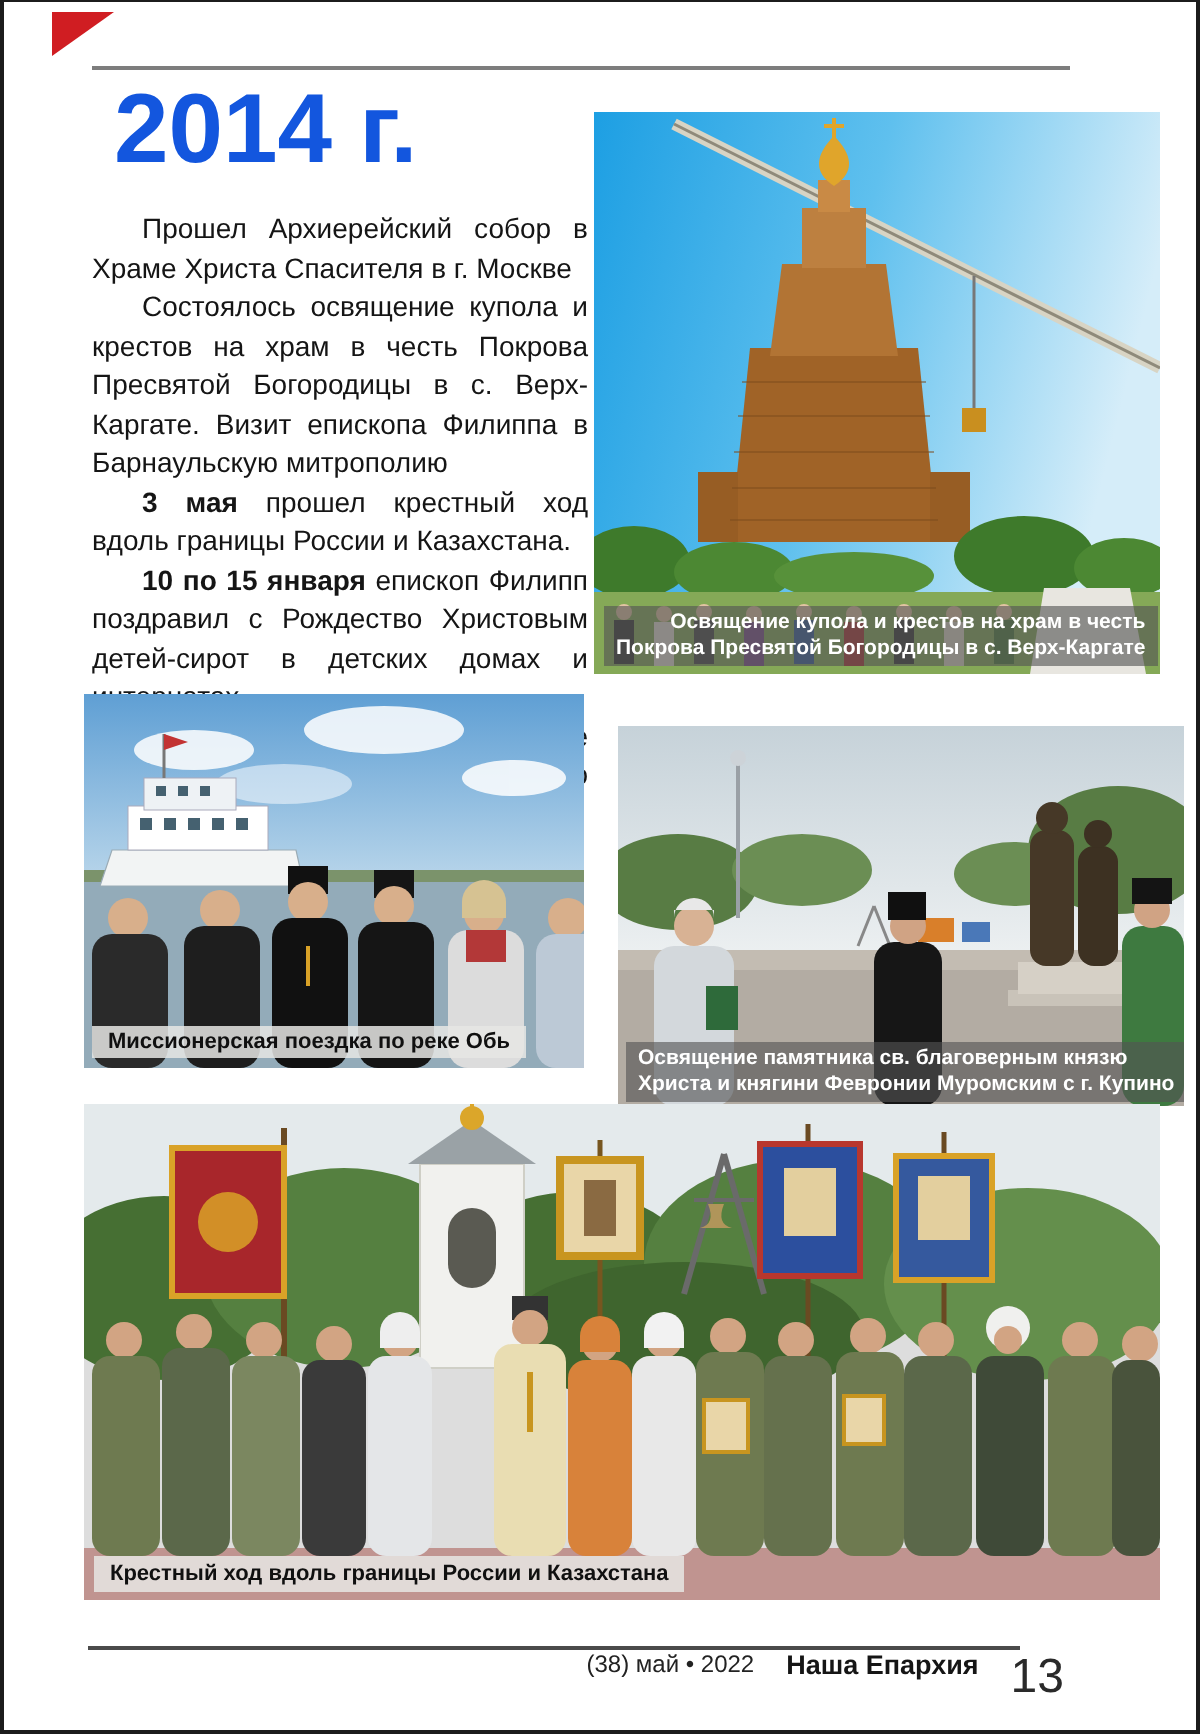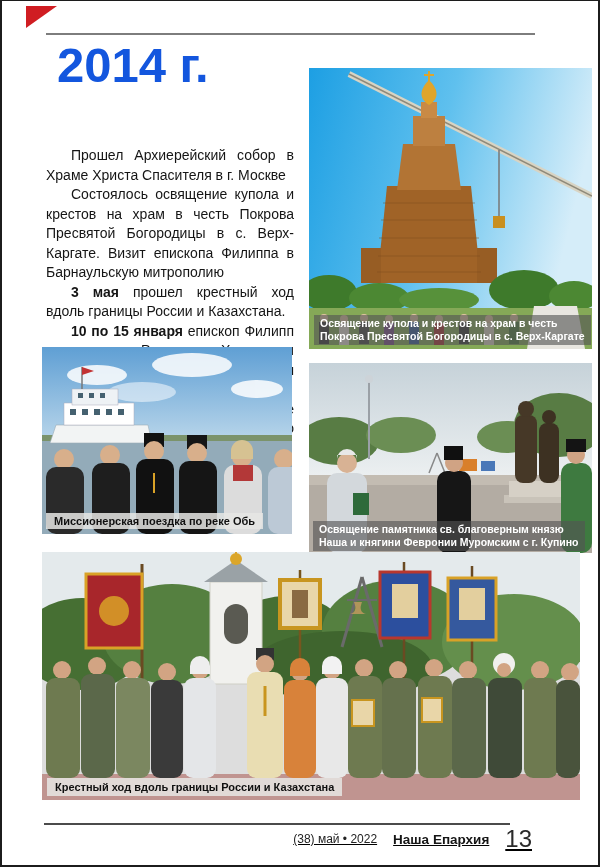--- a/index.html
+++ b/index.html
@@ -8,39 +8,39 @@
     border-left:2px solid #1c1c1c;border-right:2px solid #1c1c1c;
     border-bottom:2px solid #1c1c1c;border-top:1px solid #1c1c1c;
     overflow:hidden;font-family:"Liberation Sans",sans-serif;
   }
   .corner-tri{position:absolute;left:24px;top:5px;width:31px;height:22px;
     background:var(--corner-red,#d01d22);clip-path:polygon(0 0,100% 0,0 100%);}
   .top-rule{position:absolute;left:44px;top:32px;width:489px;height:2px;background:#7d7d7d;}
   .year-title{position:absolute;left:55px;top:36px;margin:0;font-size:49px;font-weight:700;
     color:var(--title-blue,#1356de);letter-spacing:0;}
   .article{position:absolute;left:44px;top:104px;width:248px;font-size:14px;
-    line-height:19.5px;color:#151515;text-align:justify;margin-top:41px;}
+    line-height:19.5px;color:#151515;text-align:justify;}
   .article p{margin:0;text-indent:25px;}
   .article .lead{font-weight:700;}
   .photo{position:absolute;overflow:hidden;background:#ddd;}
   .photo svg{display:block;width:100%;height:100%;}
   #photo1{left:295px;top:55px;width:283px;height:281px;}
   #photo2{left:40px;top:346px;width:250px;height:187px;}
   #photo3{left:295px;top:350px;width:283px;height:190px;}
   #photo4{left:40px;top:551px;width:538px;height:248px;}
   .cap{position:absolute;font-weight:700;}
   .cap div{white-space:nowrap;}
   .cap.dark{background:rgba(84,84,84,.62);color:#fff;}
   .cap.light{background:rgba(230,230,228,.85);color:#101010;}
   #cap1{left:5px;bottom:4px;font-size:10.5px;line-height:13px;padding:2px 6px;}
   #cap2{left:4px;bottom:5px;font-size:11px;padding:2px 8px;}
   #cap3{left:4px;bottom:2px;font-size:10.5px;line-height:13px;padding:2px 6px;}
   #cap4{left:5px;bottom:4px;font-size:11px;padding:3px 8px;}
   .footer-rule{position:absolute;left:42px;top:822px;width:466px;height:2px;background:#4b4b4b;}
-  .footer{position:absolute;top:824px;right:66px;display:flex;align-items:center;gap:16px;text-decoration:underline;}
+  .footer{position:absolute;top:824px;right:66px;display:flex;align-items:flex-start;gap:16px;}
   .footer .issue{font-size:12px;color:#222;}
   .footer .mag{font-size:13.5px;font-weight:700;color:#151515;}
   .footer .pagenum{font-size:24px;color:#2a2a2a;}
 </style>
 </head>
 <body>
 
 <div class="page">
 
   <div class="corner-tri"></div>
@@ -49,21 +49,21 @@
   <h1 class="year-title">2014 г.</h1>
 
   <div class="article">
     <p><span class="lead"></span><span>Прошел Архиерейский собор в Храме Христа Спасителя в г. Москве</span></p>
     <p><span class="lead"></span><span>Состоялось освящение купола и крестов на храм в честь Покрова Пресвятой Богородицы в с. Верх-Каргате. Визит епископа Филиппа в Барнаульскую митрополию</span></p>
     <p><span class="lead">3 мая</span><span> прошел  крестный ход вдоль границы России и Казахстана.</span></p>
     <p><span class="lead">10 по 15 января</span><span> епископ Филипп поздравил с Рождество Христовым детей-сирот в детских домах и интернатах.</span></p>
     <p><span class="lead">28 июня</span><span> состоялось ежегодное проведение православного детского  лагеря для детей-сирот в  Ордынке</span></p>
   </div>
 
-  <figure class="photo" id="photo1" style="margin:12px;">
+  <figure class="photo" id="photo1" style="margin:0;text-align:right;">
     <svg viewBox="0 0 283 281">
       <defs>
         <linearGradient id="sky1" x1="0" y1="0" x2="1" y2="0.25">
           <stop offset="0" stop-color="#1d9fe3"></stop>
             <stop offset="0.5" stop-color="#5fc0ee"></stop>
             <stop offset="1" stop-color="#d5edf9"></stop>
         </linearGradient>
       </defs>
       <rect width="283" height="281" fill="url(#sky1)"></rect>
       <g>
@@ -250,21 +250,21 @@
       </g>
       <g>
         <rect x="18" y="110" width="40" height="80" rx="10" fill="#d3d8dc"></rect>
         <circle cx="38" cy="100" r="10" fill="#d8b294"></circle>
         <path d="M28 96 A10 10 0 0 1 48 96 L48 92 L28 92 Z" fill="#e8e8e8"></path>
         <rect x="44" y="130" width="16" height="22" fill="#2e6a3a"></rect>
       </g>
     </svg>
     <figcaption class="cap dark" id="cap3">
       <div>Освящение памятника св. благоверным князю</div>
-      <div>Наша и княгини Февронии Муромским с г. Купино</div>
+      <div>Христа и княгини Февронии Муромским с г. Купино</div>
     </figcaption>
   </figure>
 
   <figure class="photo" id="photo4" style="margin:0;">
     <svg viewBox="0 0 538 248">
       <rect width="538" height="90" fill="#e4eaec"></rect>
       <g>
         <ellipse cx="40" cy="92" rx="62" ry="46" fill="#466f33"></ellipse>
         <ellipse cx="130" cy="82" rx="70" ry="50" fill="#558040"></ellipse>
         <ellipse cx="245" cy="88" rx="62" ry="44" fill="#466f33"></ellipse>

